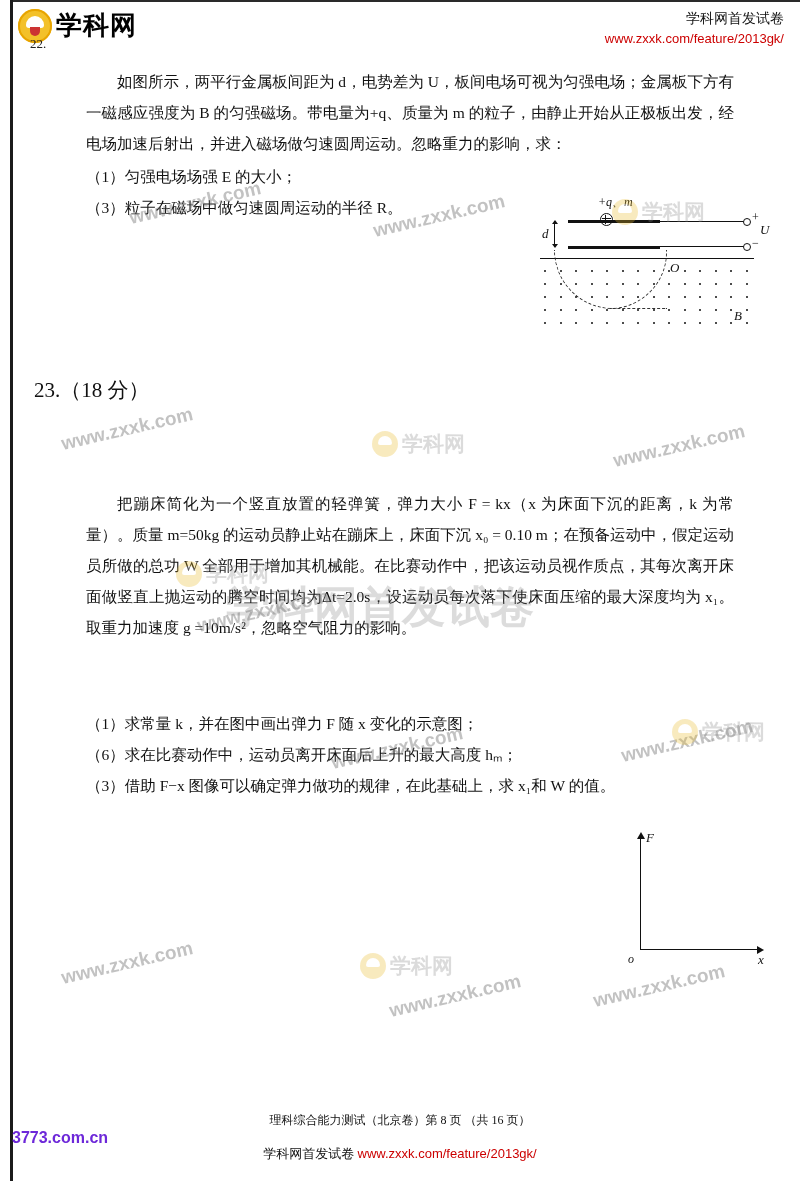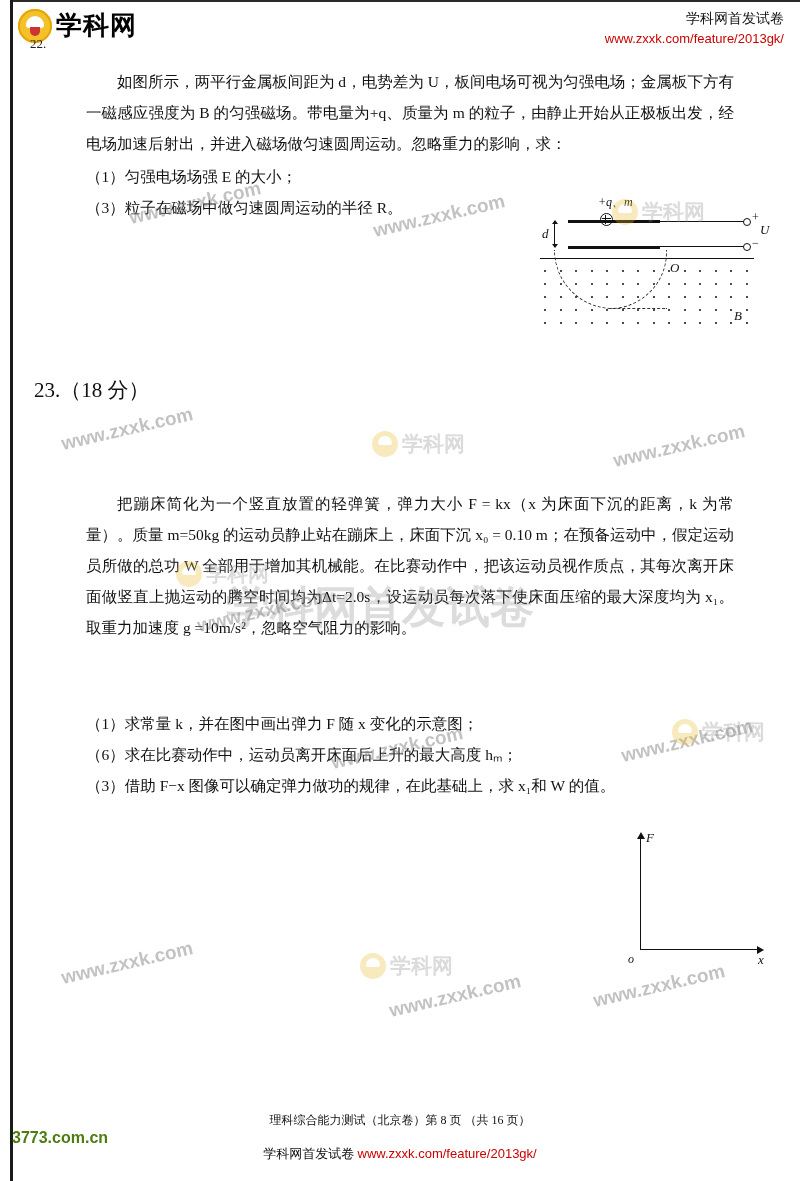--- a/index.html
+++ b/index.html
@@ -188,21 +188,21 @@
     position:absolute; left:0; top:1112px; width:800px; text-align:center;
   }
   .footer .f1 { font-size:12px; }
   .footer .f2 { font-size:13px; margin-top:16px; }
   .footer .f2 .red { color:#c00; font-family:"Liberation Sans", sans-serif; }
   .footer-logo {
     position:absolute; left:12px; top:1128px;
     font-family:"Liberation Sans", sans-serif;
   }
   .footer-logo .big { font-size:25px; font-weight:bold; color:#111; }
-  .footer-logo .sm { font-size:16px; color:#4d7c0f; font-weight:bold; margin-top:1px; }
+  .footer-logo .sm { font-size:16px; color:#6d28d9; font-weight:bold; margin-top:1px; }
 
   
   .wm {
     position:absolute; pointer-events:none; user-select:none;
     font-family:"Liberation Sans", sans-serif;
     color:rgba(110,110,110,0.42);
     font-size:19px; font-weight:bold;
     transform:rotate(-13deg);
     white-space:nowrap;
   }

